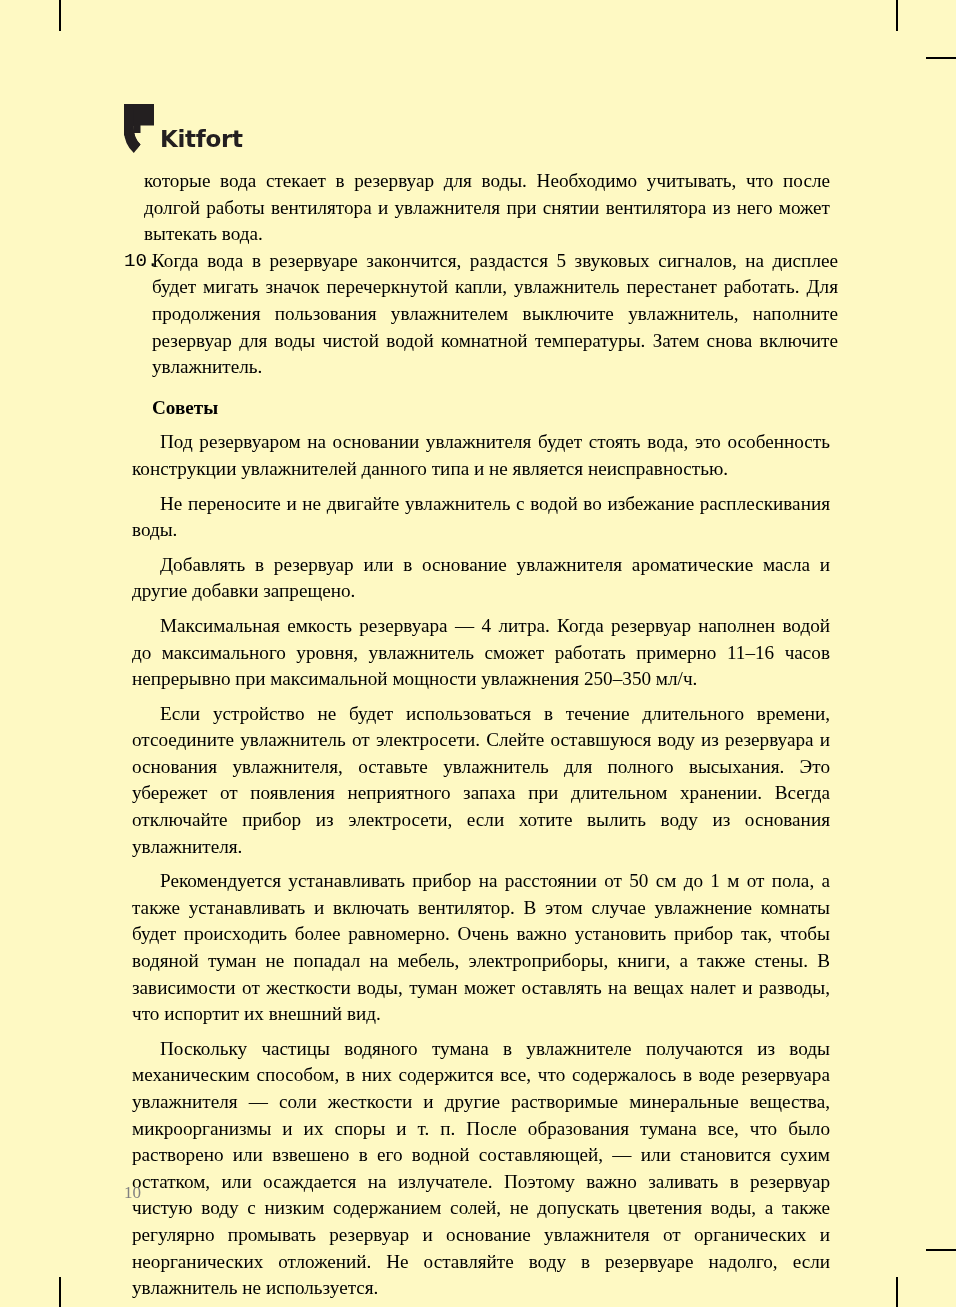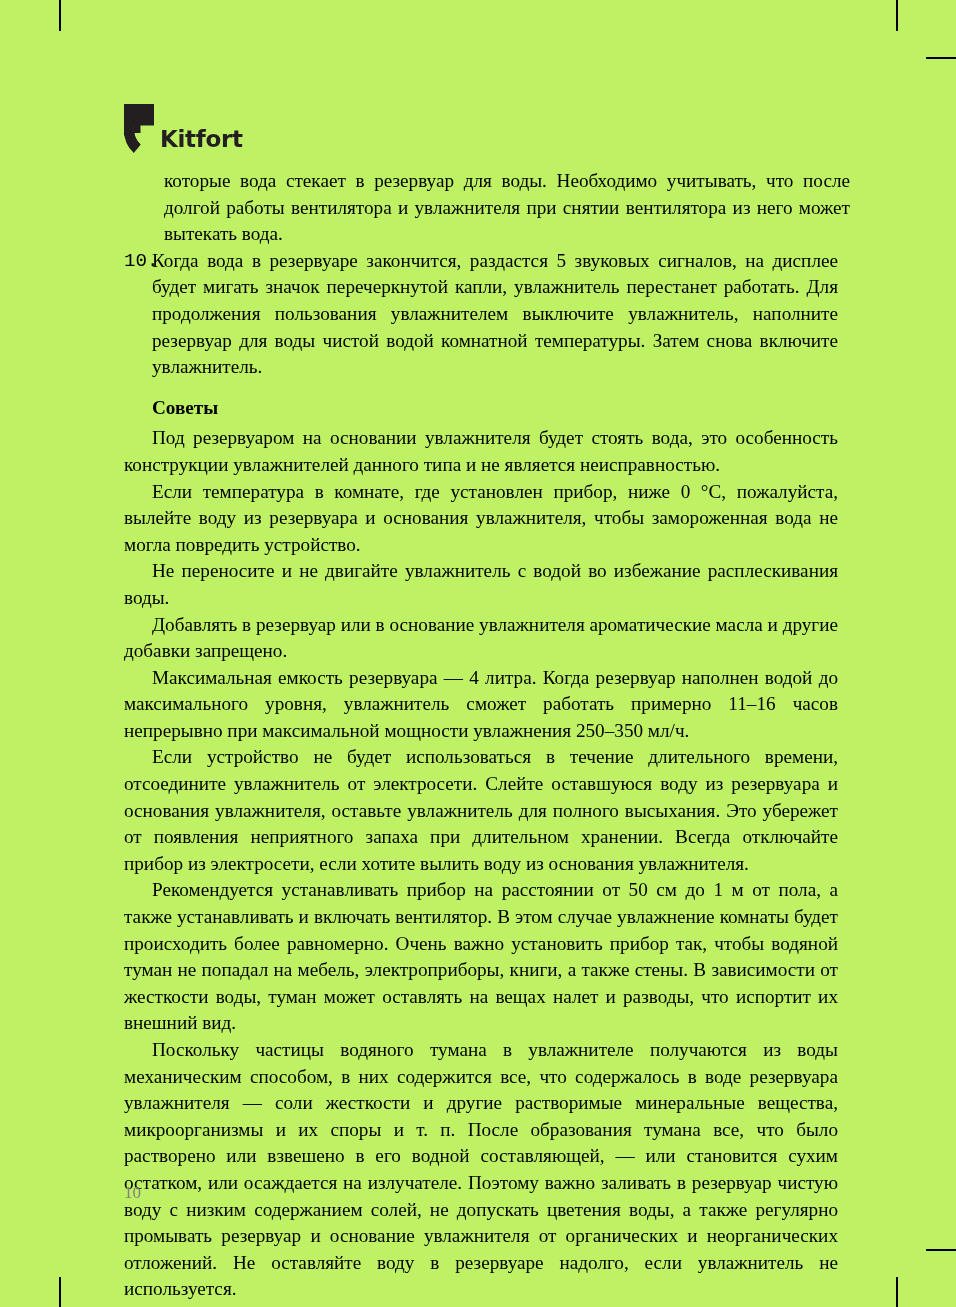--- a/index.html
+++ b/index.html
@@ -10,21 +10,21 @@
   }
   body {
     font-family: "Liberation Serif", "DejaVu Serif", serif;
     color: #000000;
   }
 
   .page {
     position: relative;
     width: 956px;
     height: 1307px;
-    background: #bef264;
+    background: #fef9c3;
     overflow: hidden;
     box-sizing: border-box;
   }
 
   
   .crop {
     position: absolute;
     background: #000000;
   }
   .crop-v { width: 2px; }
@@ -69,27 +69,27 @@
     top: 168px;
     width: 714px;
     font-size: 19.2px;
     line-height: 26.6px;
     text-align: justify;
     text-justify: inter-word;
     hyphens: manual;
   }
 
   .para {
-    margin: 0;
+    margin: 8px;
     text-indent: 28px;
     text-align: justify;
   }
   
   .cont {
-    margin: 0 0 0 40px;
+    margin: 0 0 0 20px;
     width: 686px;
     text-indent: 0;
     text-align: justify;
   }
 
   
   .list-item {
     position: relative;
     margin: 0;
     padding-left: 28px;
@@ -146,21 +146,20 @@
     <p class="cont">которые вода стекает в резервуар для воды. Необходимо учитывать, что после долгой работы вентилятора и увлажнителя при снятии вентилятора из него может вытекать вода.</p>
 
     <div class="list-item">
       <span class="marker">10.</span>
       <span>Когда вода в резервуаре закончится, раздастся 5 звуковых сигналов, на дисплее будет мигать значок перечеркнутой капли, увлажнитель перестанет работать. Для продолжения пользования увлажнителем выключите увлажнитель, наполните резервуар для воды чистой водой комнатной температуры. Затем снова включите увлажнитель.</span>
     </div>
 
     <p class="section-heading">Советы</p>
 
     <p class="para">Под резервуаром на основании увлажнителя будет стоять вода, это особенность конструкции увлажнителей данного типа и не является неисправностью.</p>
-    <p class="para">Если температура в комнате, где установлен прибор, ниже 0 °C, пожалуйста, вылейте воду из резервуара и основания увлажнителя, чтобы замороженная вода не могла повредить устройство.</p>
     <p class="para">Не переносите и не двигайте увлажнитель с водой во избежание расплескивания воды.</p>
     <p class="para">Добавлять в резервуар или в основание увлажнителя ароматические масла и другие добавки запрещено.</p>
     <p class="para">Максимальная емкость резервуара — 4 литра. Когда резервуар наполнен водой до максимального уровня, увлажнитель сможет работать примерно 11–16 часов непрерывно при максимальной мощности увлажнения 250–350 мл/ч.</p>
     <p class="para">Если устройство не будет использоваться в течение длительного времени, отсоедините увлажнитель от электросети. Слейте оставшуюся воду из резервуара и основания увлажнителя, оставьте увлажнитель для полного высыхания. Это убережет от появления неприятного запаха при длительном хранении. Всегда отключайте прибор из электросети, если хотите вылить воду из основания увлажнителя.</p>
     <p class="para">Рекомендуется устанавливать прибор на расстоянии от 50 см до 1 м от пола, а также устанавливать и включать вентилятор. В этом случае увлажнение комнаты будет происходить более равномерно. Очень важно установить прибор так, чтобы водяной туман не попадал на мебель, электроприборы, книги, а также стены. В зависимости от жесткости воды, туман может оставлять на вещах налет и разводы, что испортит их внешний вид.</p>
     <p class="para">Поскольку частицы водяного тумана в увлажнителе получаются из воды механическим способом, в них содержится все, что содержалось в воде резервуара увлажнителя — соли жесткости и другие растворимые минеральные вещества, микроорганизмы и их споры и т. п. После образования тумана все, что было растворено или взвешено в его водной составляющей, — или становится сухим остатком, или осаждается на излучателе. Поэтому важно заливать в резервуар чистую воду с низким содержанием солей, не допускать цветения воды, а также регулярно промывать резервуар и основание увлажнителя от органических и неорганических отложений. Не оставляйте воду в резервуаре надолго, если увлажнитель не используется.</p>
 
   </div>
 
   <div class="page-number">10</div>

